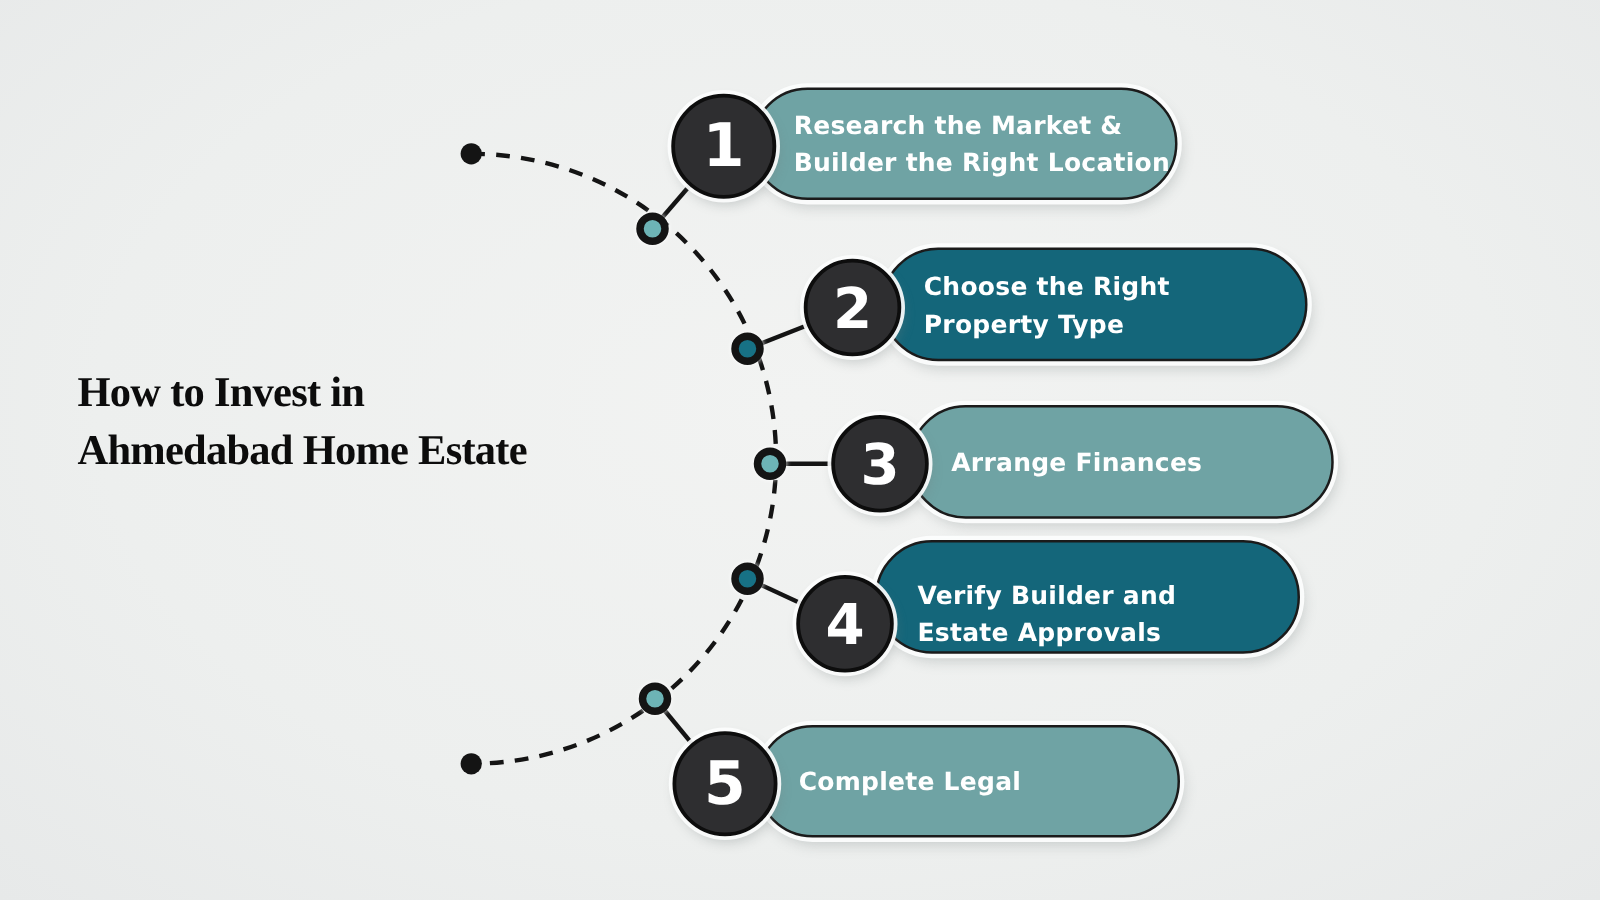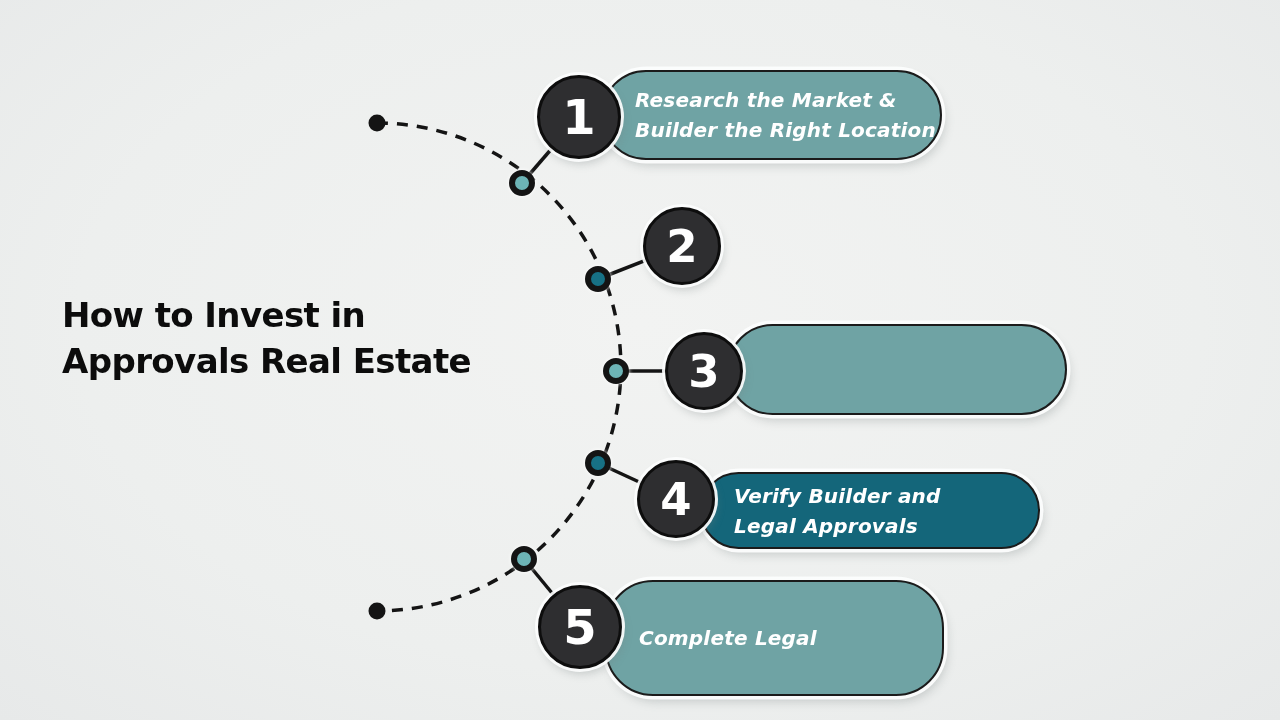--- a/index.html
+++ b/index.html
@@ -11,39 +11,38 @@
   .stage{
     position:relative;width:1280px;height:720px;
     background:radial-gradient(ellipse at 50% 45%, #f2f3f2 0%, #edefee 62%, #e7e9e9 100%);
   }
   
   .title{
     position:absolute;left:62px;top:292px;width:510px;
     color:var(--title-text,#0c0c0c);
     font-size:34px;font-weight:bold;line-height:46px;letter-spacing:-0.6px;
   }
-  .title span{display:block;}
+  .title span{display:block;font-family:Liberation Serif, serif;}
   
   svg.arc-layer{position:absolute;left:0;top:0;width:1280px;height:720px;}
   .dash-path{fill:none;stroke:var(--line,#141414);stroke-width:3.5;stroke-dasharray:11 9;}
   .connector{stroke:var(--line,#141414);stroke-width:3.5;}
   .endpoint{fill:var(--line,#141414);}
   .node{stroke:var(--line,#141414);stroke-width:6;filter:drop-shadow(0 0 2px #ffffff);}
   .node-light{fill:var(--node-light,#6db4b6);}
   .node-dark{fill:var(--node-dark,#177185);}
   
   .pill{
     position:absolute;box-sizing:border-box;
     border:2.5px solid #1b1b1b;border-radius:48px;
     display:flex;flex-direction:column;justify-content:center;
     padding-left:32px;padding-right:18px;
     color:var(--step-text,#ffffff);
     font-size:20px;font-weight:bold;line-height:30px;letter-spacing:0.2px;
     box-shadow:0 0 0 3.5px rgba(252,253,253,0.95), 3px 6px 10px rgba(115,125,125,0.30);
-    font-style:italic;
   }
   .pill span{display:block;white-space:nowrap;}
   .pill-light{background:var(--light-teal,#6fa3a4);}
   .pill-dark{background:var(--dark-teal,#14667a);}
   
   .num-circle{
     position:absolute;box-sizing:border-box;border-radius:50%;
     background:var(--number-circle,#2e2e30);
     border:3px solid #0d0d0d;
     display:flex;align-items:center;justify-content:center;
@@ -53,31 +52,31 @@
   .num-big{width:84px;height:84px;font-size:48px;}
   .num-small{width:78px;height:78px;font-size:45px;}
   .c1{left:537px;top:75px;}
   .c2{left:643px;top:207px;}
   .c3{left:665px;top:332px;}
   .c4{left:637px;top:460px;}
   .c5{left:538px;top:585px;}
   .p1{left:601px;top:70px;width:341px;height:90px;}
   .p2{left:705px;top:198px;width:341px;height:91px;}
   .p3{left:727px;top:324px;width:340px;height:91px;}
-  .p4{left:700px;top:472px;width:340px;height:77px;}
-  .p5{left:605px;top:580px;width:339px;height:116px;}
+  .p4{left:700px;top:432px;width:340px;height:91px;justify-content:flex-end;}
+  .p5{left:605px;top:580px;width:339px;height:90px;}
 </style>
 </head>
 <body>
 
 <div class="stage">
 
   <div class="title">
     <span>How to Invest in</span>
-    <span>Approvals Real Estate</span>
+    <span>Ahmedabad Home Estate</span>
   </div>
 
   <svg class="arc-layer" viewBox="0 0 1280 720">
     <path class="dash-path" d="M 377 123 A 244 244 0 0 1 377 611"></path>
     <circle class="endpoint" cx="377" cy="123" r="8.5"></circle>
     <circle class="endpoint" cx="377" cy="611" r="8.5"></circle>
 
     <line class="connector" x1="522" y1="183" x2="579" y2="117"></line>
     <line class="connector" x1="598" y1="279" x2="682" y2="246"></line>
     <line class="connector" x1="616" y1="371" x2="704" y2="371"></line>
@@ -92,33 +91,38 @@
   </svg>
 
   <div class="pill pill-light p1">
     <span>Research the Market &amp;</span>
     <span>Builder the Right Location</span>
   </div>
   <div class="num-circle num-big c1">
     <span>1</span>
   </div>
 
+  <div class="pill pill-dark p2">
+    <span>Choose the Right</span>
+    <span>Property Type</span>
+  </div>
   <div class="num-circle num-small c2">
     <span>2</span>
   </div>
 
   <div class="pill pill-light p3">
+    <span>Arrange Finances</span>
   </div>
   <div class="num-circle num-small c3">
     <span>3</span>
   </div>
 
   <div class="pill pill-dark p4">
     <span>Verify Builder and</span>
-    <span>Legal Approvals</span>
+    <span>Estate Approvals</span>
   </div>
   <div class="num-circle num-small c4">
     <span>4</span>
   </div>
 
   <div class="pill pill-light p5">
     <span>Complete Legal</span>
   </div>
   <div class="num-circle num-big c5">
     <span>5</span>

